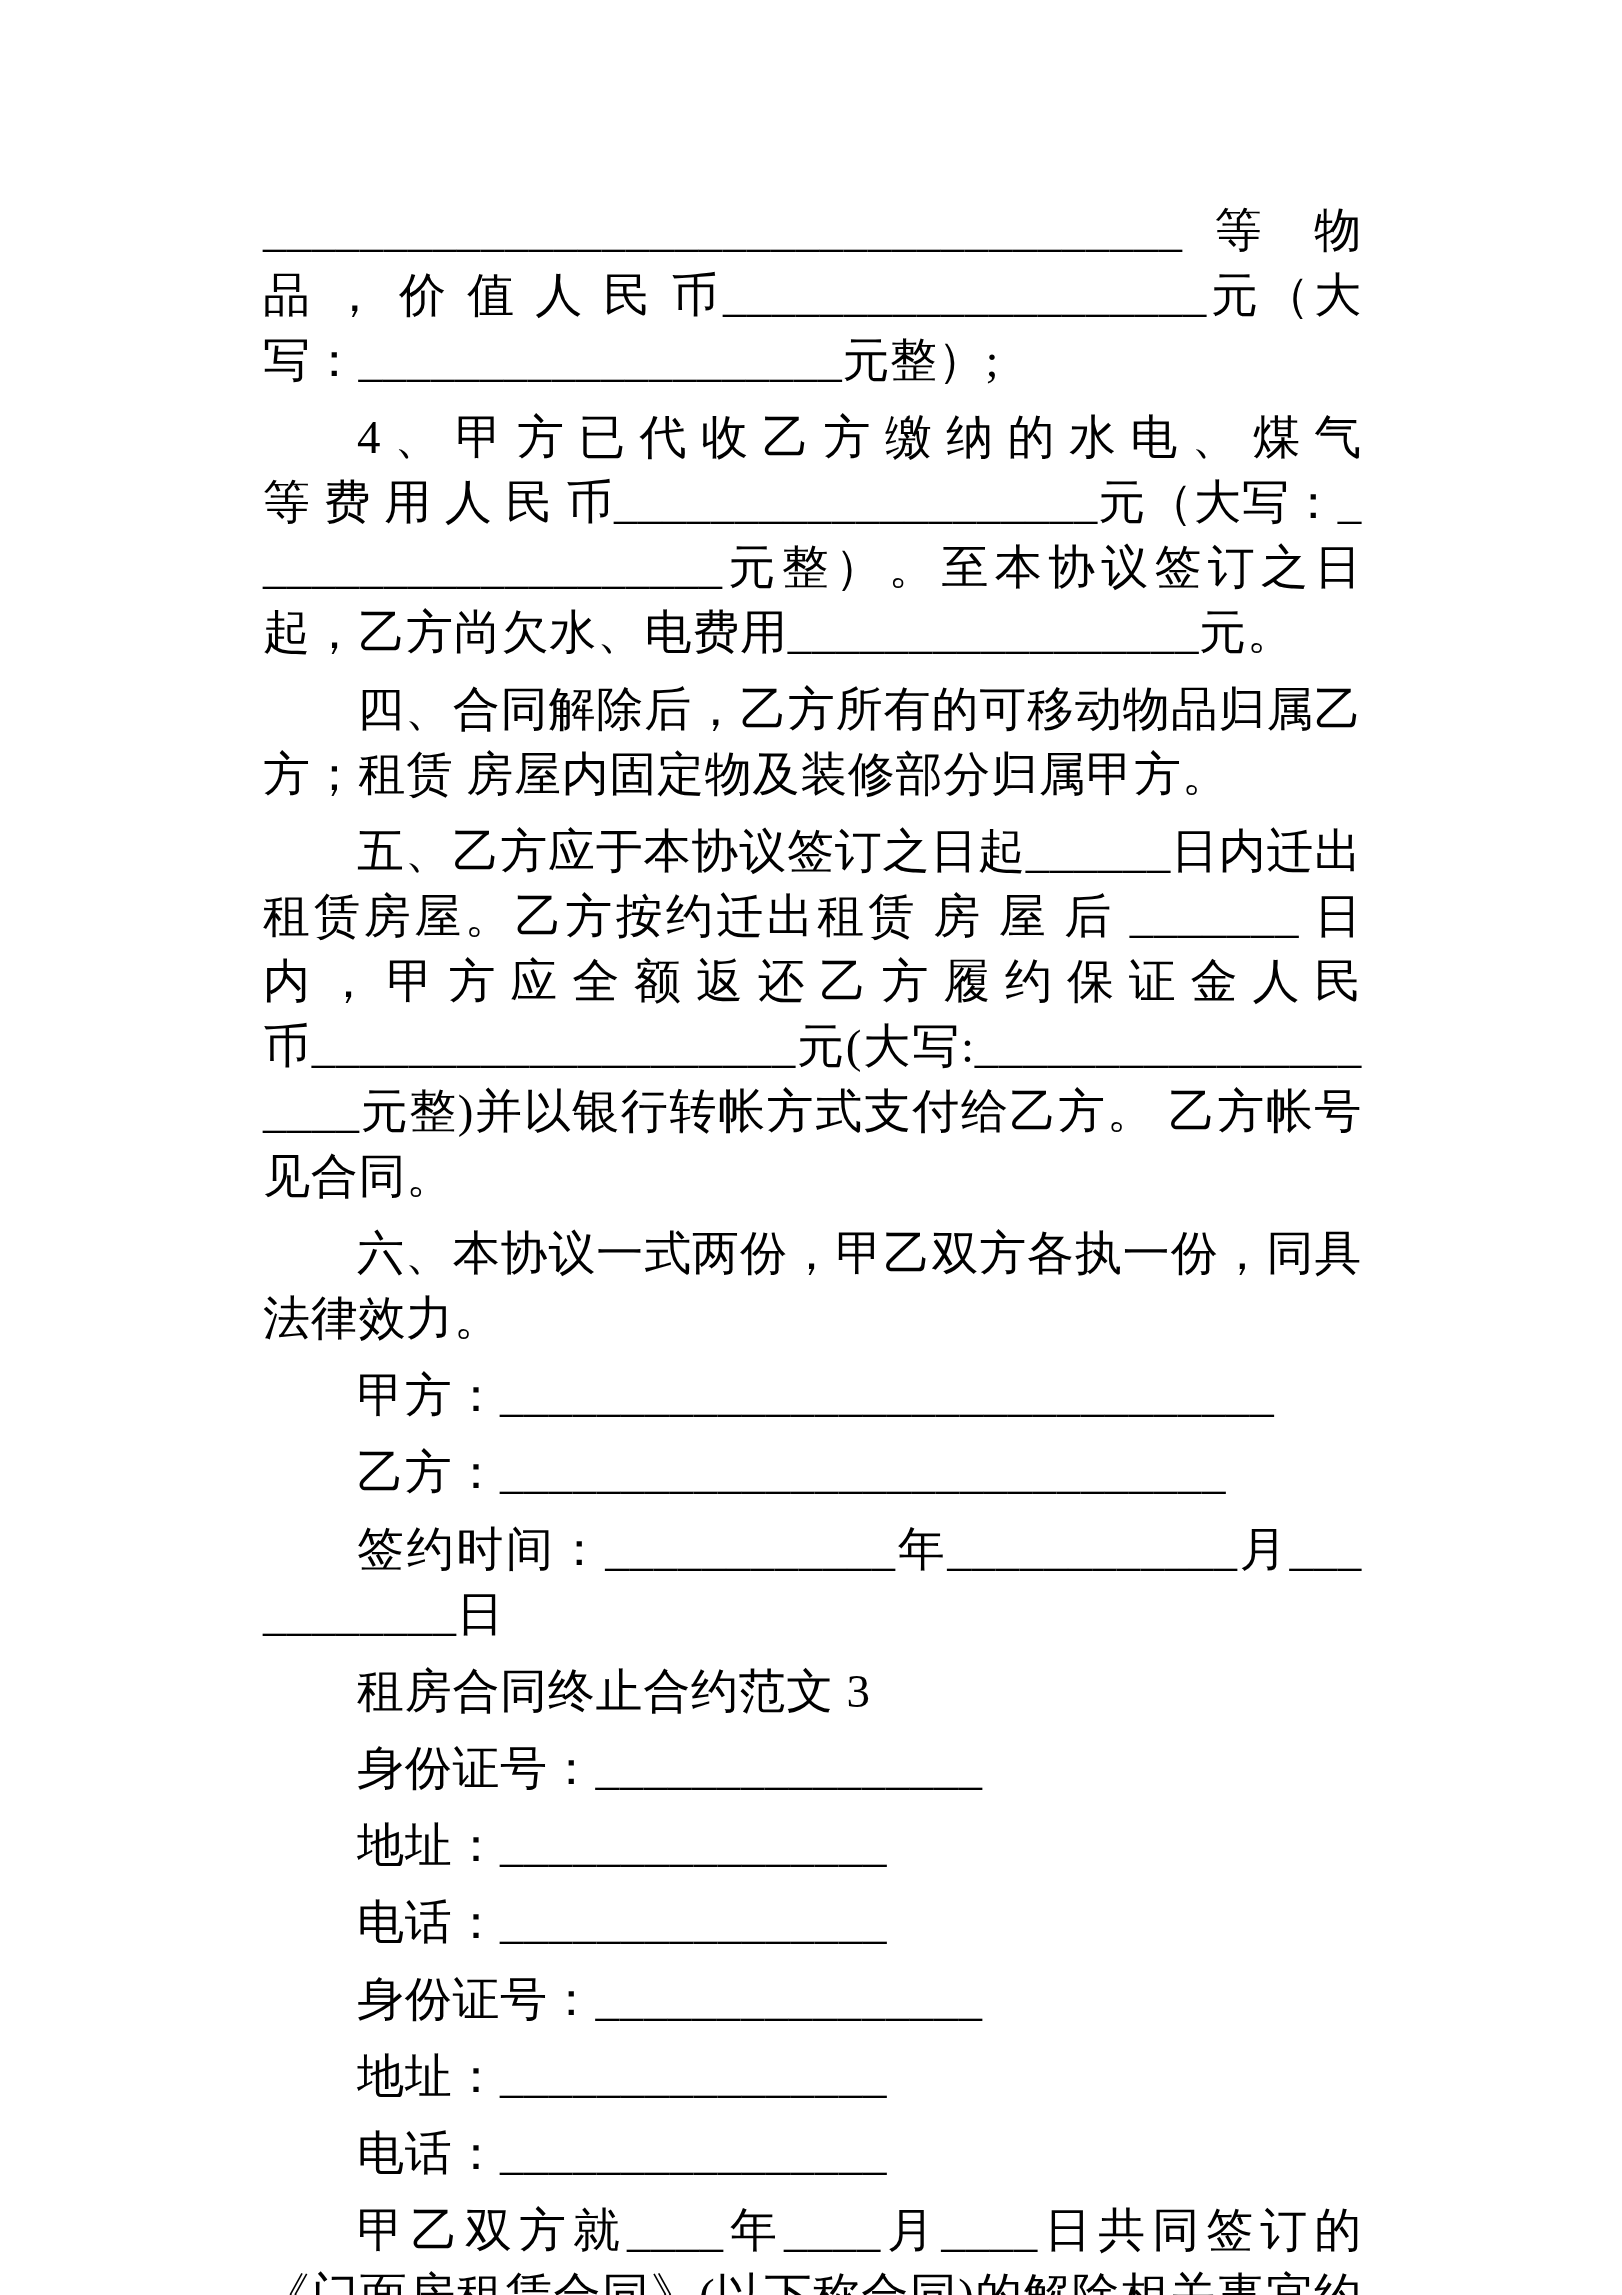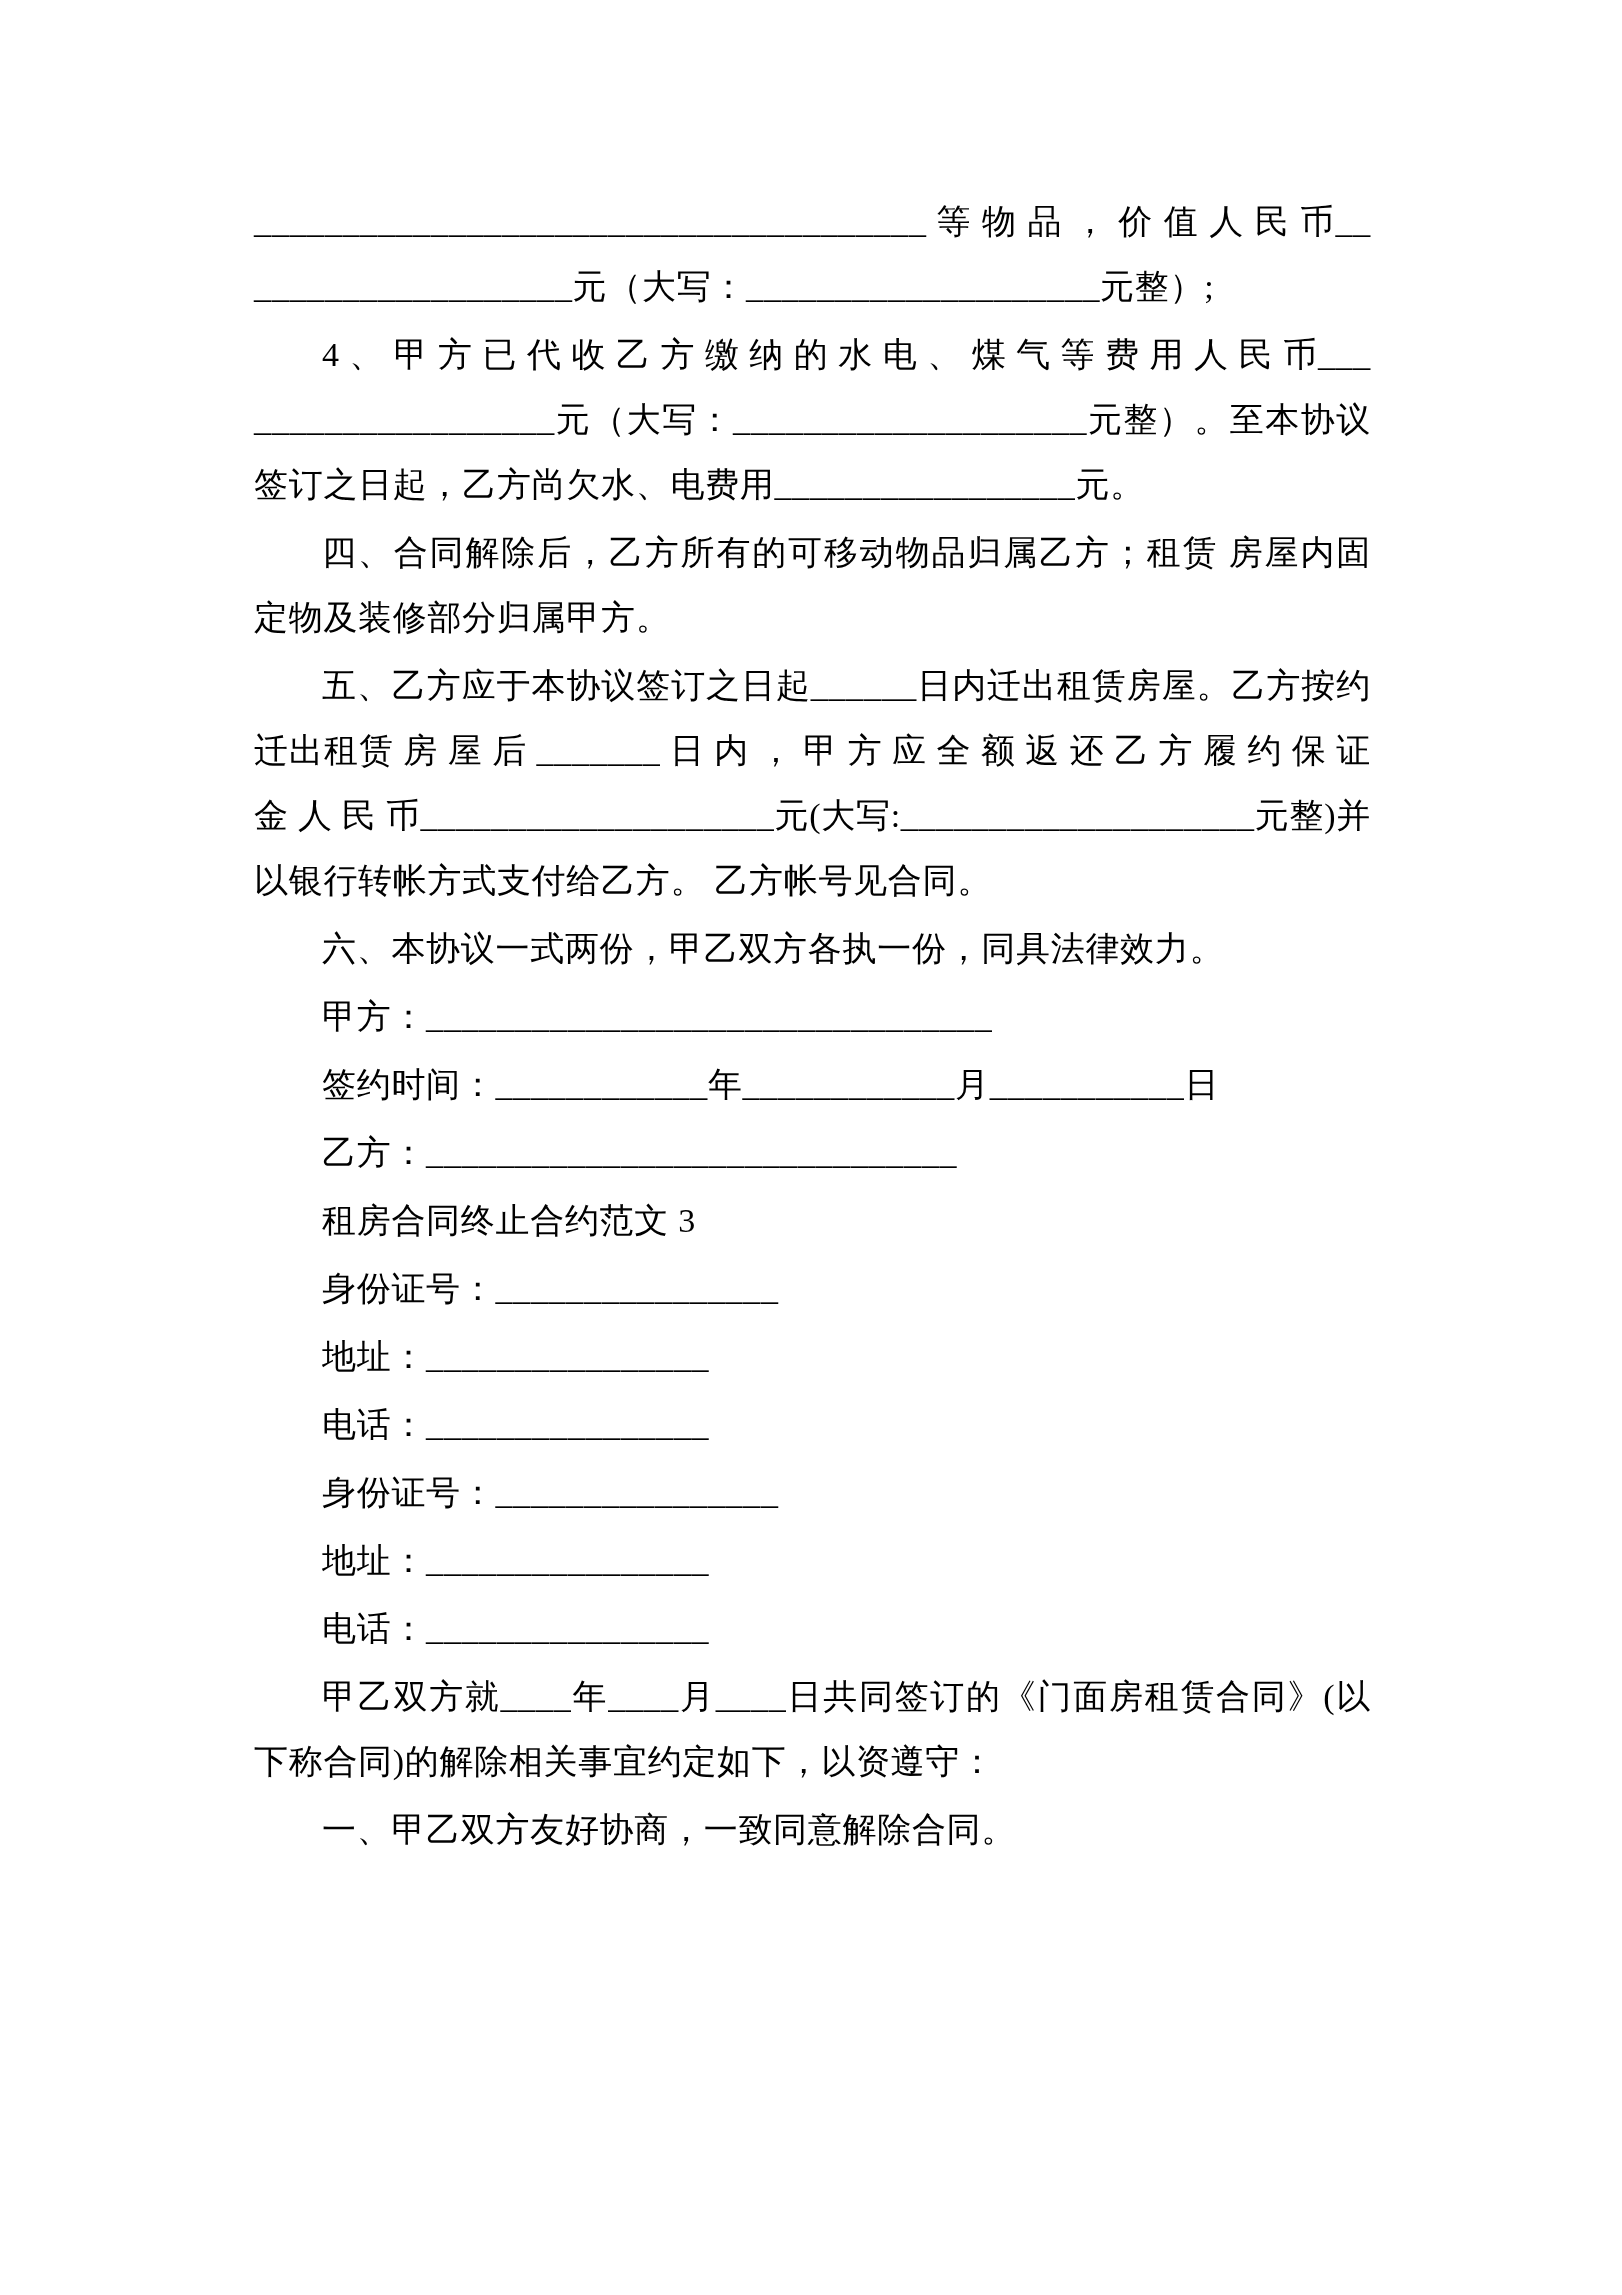--- a/index.html
+++ b/index.html
@@ -15,44 +15,44 @@
     position: relative;
   }
   .page {
     box-sizing: border-box;
     width: 1623px;
     height: 2295px;
     padding: 186px 249px 131px 251px;
     background: #ffffff;
   }
   .para {
-    margin: 3px;
-    font-size: 34px;
+    margin: 12px;
+    font-size: 47px;
     line-height: 65px;
     text-align: justify;
     text-justify: inter-character;
     word-break: break-all;
     letter-spacing: 0.7px;
   }
   .para.indent {
     text-indent: 2em;
   }
 </style>
 </head>
 <body>
 
 <div class="page">
   <p class="para">______________________________________ 等 物 品 ， 价 值 人 民 币____________________元（大写：____________________元整）;</p>
   <p class="para indent">4 、 甲 方 已 代 收 乙 方 缴 纳 的 水 电 、 煤 气 等 费 用 人 民 币____________________元（大写：____________________元整）。至本协议签订之日起，乙方尚欠水、电费用_________________元。</p>
   <p class="para indent">四、合同解除后，乙方所有的可移动物品归属乙方；租赁 房屋内固定物及装修部分归属甲方。</p>
   <p class="para indent">五、乙方应于本协议签订之日起______日内迁出租赁房屋。乙方按约迁出租赁 房 屋 后 _______ 日 内 ， 甲 方 应 全 额 返 还 乙 方 履 约 保 证 金 人 民 币____________________元(大写:____________________元整)并以银行转帐方式支付给乙方。 乙方帐号见合同。</p>
   <p class="para indent">六、本协议一式两份，甲乙双方各执一份，同具法律效力。</p>
   <p class="para indent">甲方：________________________________</p>
+  <p class="para indent">乙方：______________________________</p>
   <p class="para indent">签约时间：____________年____________月___________日</p>
-  <p class="para indent">乙方：______________________________</p>
   <p class="para indent">租房合同终止合约范文 3</p>
   <p class="para indent">身份证号：________________</p>
   <p class="para indent">地址：________________</p>
   <p class="para indent">电话：________________</p>
   <p class="para indent">身份证号：________________</p>
   <p class="para indent">地址：________________</p>
   <p class="para indent">电话：________________</p>
   <p class="para indent">甲乙双方就____年____月____日共同签订的《门面房租赁合同》(以下称合同)的解除相关事宜约定如下，以资遵守：​</p>
   <p class="para indent">一、甲乙双方友好协商，一致同意解除合同。</p>
 </div>

